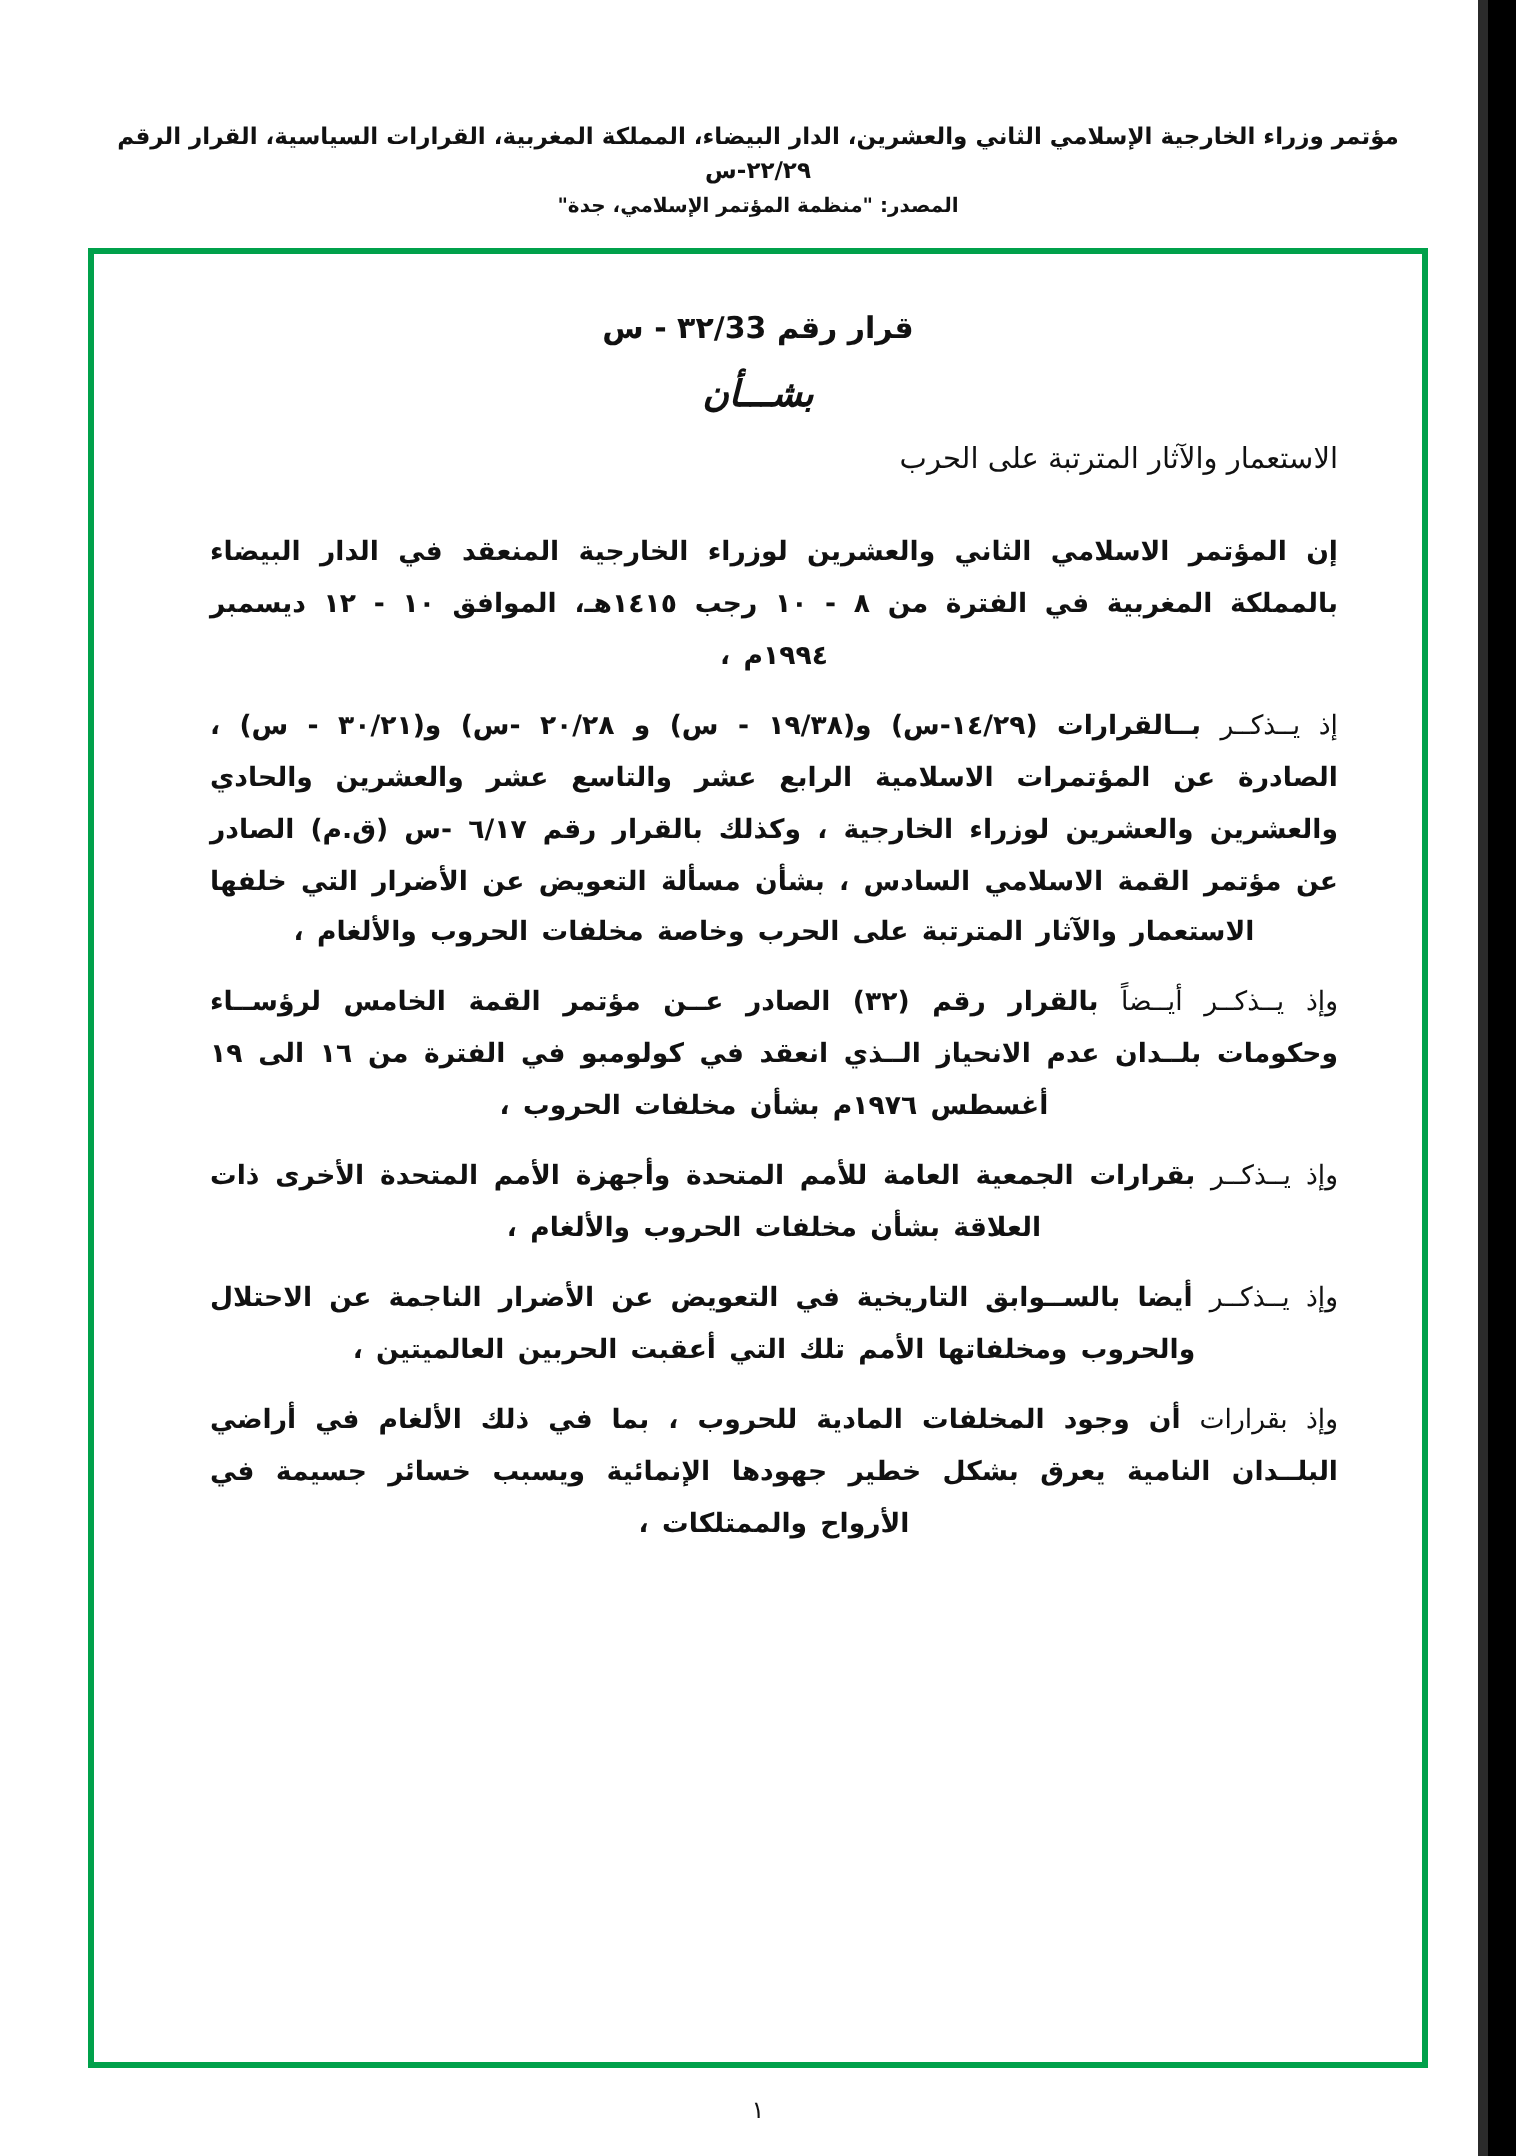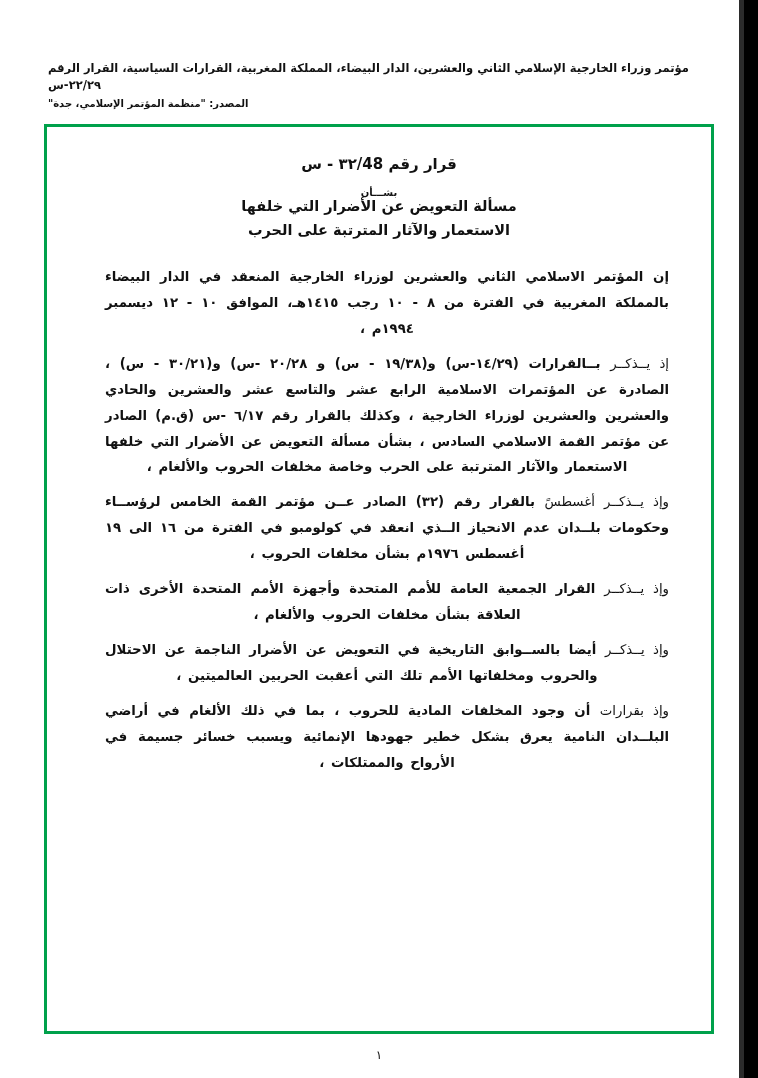--- a/index.html
+++ b/index.html
@@ -32,21 +32,21 @@
     height: 1078px;
     background: #2b2b2b;
   }
 
   
   .doc-header {
     position: absolute;
     top: 60px;
     right: 48px;
     left: 48px;
-    text-align: left;
+    text-align: center;
     direction: rtl;
   }
   .doc-header .line1 {
     font-size: 11.5px;
     font-weight: bold;
     color: #111111;
     letter-spacing: 0px;
     line-height: 1.5;
   }
   .doc-header .line2 {
@@ -78,32 +78,35 @@
     text-align: center;
     color: #111111;
   }
   .title-block .t-num {
     font-size: 15px;
     font-weight: bold;
     letter-spacing: 1px;
     margin-bottom: 14px;
   }
   .title-block .t-sub {
-    font-size: 10px;
+    font-size: 18px;
     font-weight: bold;
     letter-spacing: 3px;
+    margin-bottom: 14px;
+    font-style: italic;
   }
   .title-block .t-main1 {
     font-size: 14.5px;
     font-weight: bold;
     margin-bottom: 8px;
   }
   .title-block .t-main2 {
     font-size: 14.5px;
-    font-weight: bold;
+    font-weight: normal;
+    text-align: right;
   }
 
   .body-text {
     margin-top: 26px;
     color: #111111;
   }
   .para {
     font-size: 13.3px;
     line-height: 1.95;
     text-align: justify;
@@ -139,38 +142,37 @@
 
   <div class="doc-header">
     <div class="line1">مؤتمر وزراء الخارجية الإسلامي الثاني والعشرين، الدار البيضاء، المملكة المغربية، القرارات السياسية، القرار الرقم ٢٢/٢٩-س</div>
     <div class="line2">المصدر: "منظمة المؤتمر الإسلامي، جدة"</div>
   </div>
 
   <div class="frame">
     <div class="frame-inner">
 
       <div class="title-block">
-        <div class="t-num">قرار رقم ٣٢/48 - س</div>
+        <div class="t-num">قرار رقم ٣٢/33 - س</div>
         <div class="t-sub">بشـــأن</div>
-        <div class="t-main1">مسألة التعويض عن الأضرار التي خلفها</div>
         <div class="t-main2">الاستعمار والآثار المترتبة على الحرب</div>
       </div>
 
       <div class="body-text">
         <p class="para first">
           <span>إن المؤتمر الاسلامي الثاني والعشرين لوزراء الخارجية المنعقد في الدار البيضاء بالمملكة المغربية في الفترة من ٨ - ١٠ رجب ١٤١٥هـ، الموافق ١٠ - ١٢ ديسمبر ١٩٩٤م ،</span>
         </p>
         <p class="para">
           <span class="lead">إذ يــذكــر</span><span> بــالقرارات (١٤/٢٩-س) و(١٩/٣٨ - س) و ٢٠/٢٨ -س) و(٣٠/٢١ - س) ، الصادرة عن المؤتمرات الاسلامية الرابع عشر والتاسع عشر والعشرين والحادي والعشرين والعشرين لوزراء الخارجية ، وكذلك بالقرار رقم ٦/١٧ -س (ق.م) الصادر عن مؤتمر القمة الاسلامي السادس ، بشأن مسألة التعويض عن الأضرار التي خلفها الاستعمار والآثار المترتبة على الحرب وخاصة مخلفات الحروب والألغام ،</span>
         </p>
         <p class="para">
-          <span class="lead">وإذ يــذكــر أغسطسً</span><span> بالقرار رقم (٣٢) الصادر عــن مؤتمر القمة الخامس لرؤســاء وحكومات بلــدان عدم الانحياز الــذي انعقد في كولومبو في الفترة من ١٦ الى ١٩ أغسطس ١٩٧٦م بشأن مخلفات الحروب ،</span>
+          <span class="lead">وإذ يــذكــر أيــضاً</span><span> بالقرار رقم (٣٢) الصادر عــن مؤتمر القمة الخامس لرؤســاء وحكومات بلــدان عدم الانحياز الــذي انعقد في كولومبو في الفترة من ١٦ الى ١٩ أغسطس ١٩٧٦م بشأن مخلفات الحروب ،</span>
         </p>
         <p class="para">
-          <span class="lead">وإذ يــذكــر</span><span> القرار الجمعية العامة للأمم المتحدة وأجهزة الأمم المتحدة الأخرى ذات العلاقة بشأن مخلفات الحروب والألغام ،</span>
+          <span class="lead">وإذ يــذكــر</span><span> بقرارات الجمعية العامة للأمم المتحدة وأجهزة الأمم المتحدة الأخرى ذات العلاقة بشأن مخلفات الحروب والألغام ،</span>
         </p>
         <p class="para">
           <span class="lead">وإذ يــذكــر</span><span> أيضا بالســوابق التاريخية في التعويض عن الأضرار الناجمة عن الاحتلال والحروب ومخلفاتها الأمم تلك التي أعقبت الحربين العالميتين ،</span>
         </p>
         <p class="para">
           <span class="lead">وإذ بقرارات</span><span> أن وجود المخلفات المادية للحروب ، بما في ذلك الألغام في أراضي البلــدان النامية يعرق بشكل خطير جهودها الإنمائية ويسبب خسائر جسيمة في الأرواح والممتلكات ،</span>
         </p>
       </div>
 
     </div>

